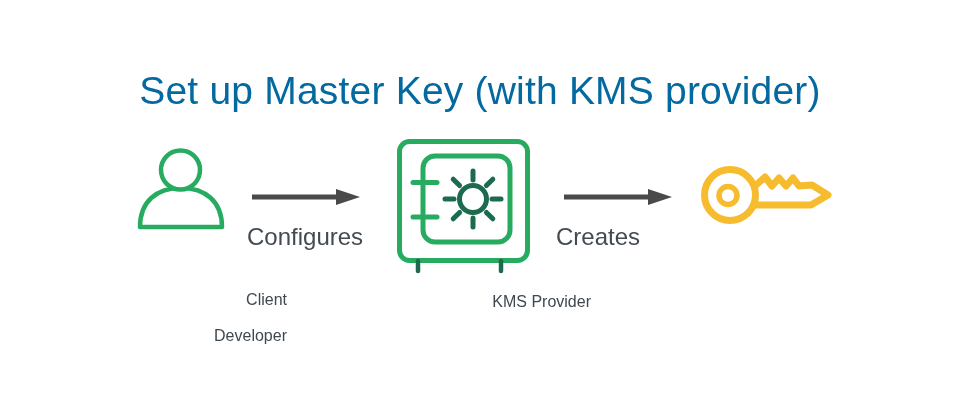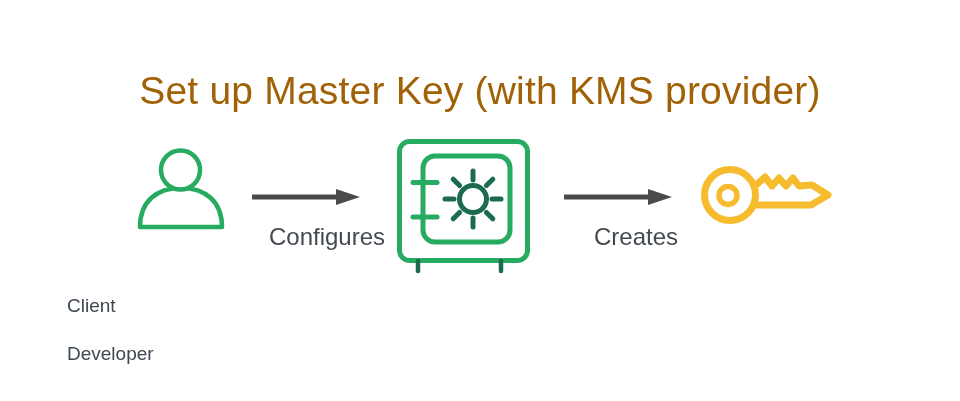--- a/index.html
+++ b/index.html
@@ -12,37 +12,37 @@
     font-family: "Liberation Sans", sans-serif;
   }
   .title {
     position: absolute;
     left: 0;
     top: 69px;
     width: 100%;
     text-align: center;
     font-size: 39px;
     font-weight: 400;
-    color: #a16207;
+    color: #0369a1;
     letter-spacing: 0.2px;
   }
   .abs { position: absolute; }
   .edge-label {
     position: absolute;
     top: 223px;
     width: 160px;
-    text-align: center;
+    text-align: left;
     font-size: 24px;
     color: #434A52;
   }
   .caption {
     position: absolute;
-    text-align: left;
-    font-size: 19px;
-    line-height: 48px;
+    text-align: right;
+    font-size: 16px;
+    line-height: 36px;
     color: #3E4852;
     white-space: pre-line;
   }
 </style>
 </head>
 <body>
 
 <div class="canvas">
 
   <div class="title">Set up Master Key (with KMS provider)</div>
@@ -91,14 +91,15 @@
   <svg class="abs" style="left:696px; top:157px;" width="140" height="80" viewBox="0 0 140 80">
     <g fill="none" stroke-width="7" stroke-linejoin="round" stroke-linecap="round" stroke="#F6BC2E">
       <circle cx="34" cy="38" r="25.5"></circle>
       <circle cx="32" cy="38.5" r="9" stroke-width="5.5"></circle>
       <path d="M 59 29 L 69 20 L 76 29 L 83 21 L 90 29 L 97 21 L 103 29 L 116 28 L 132 38 L 115 48 L 58 48"></path>
     </g>
   </svg>
 
   <div class="caption" style="left:67px; top:282px; width:220px;">Client
 Developer</div>
+  <div class="caption" style="left:331px; top:284px; width:260px;">KMS Provider</div>
 
 </div>
 
 </body></html>

